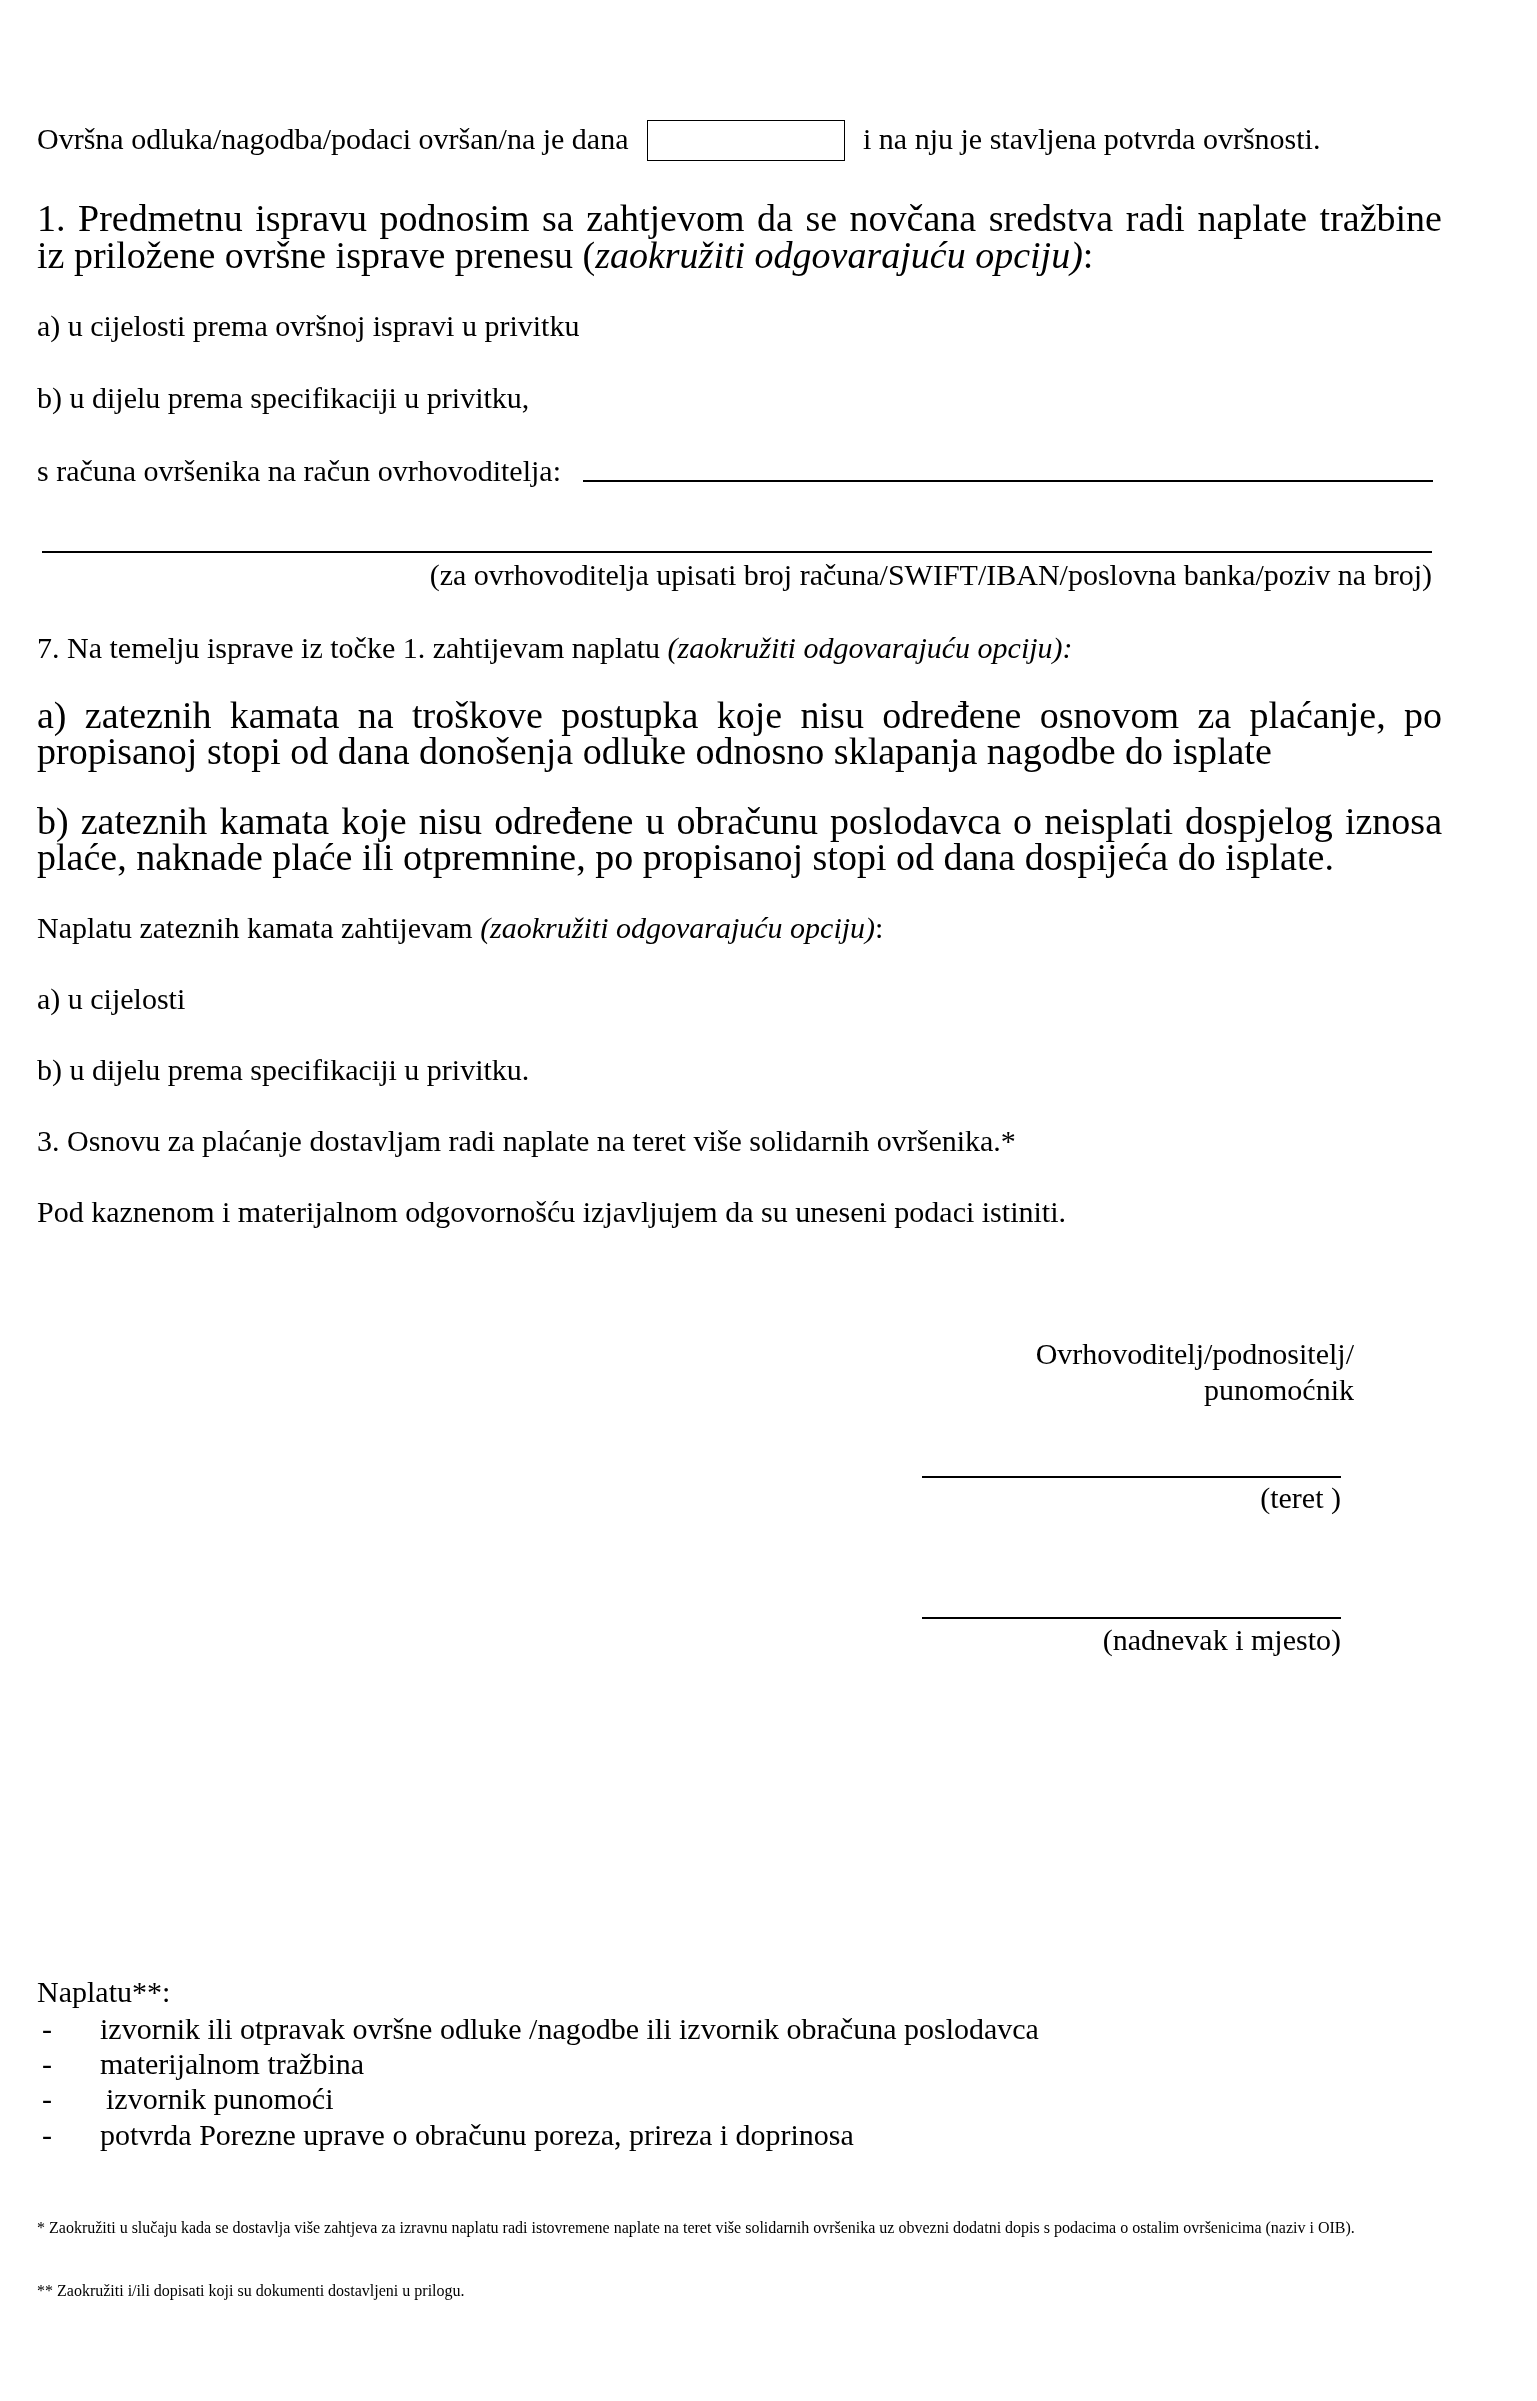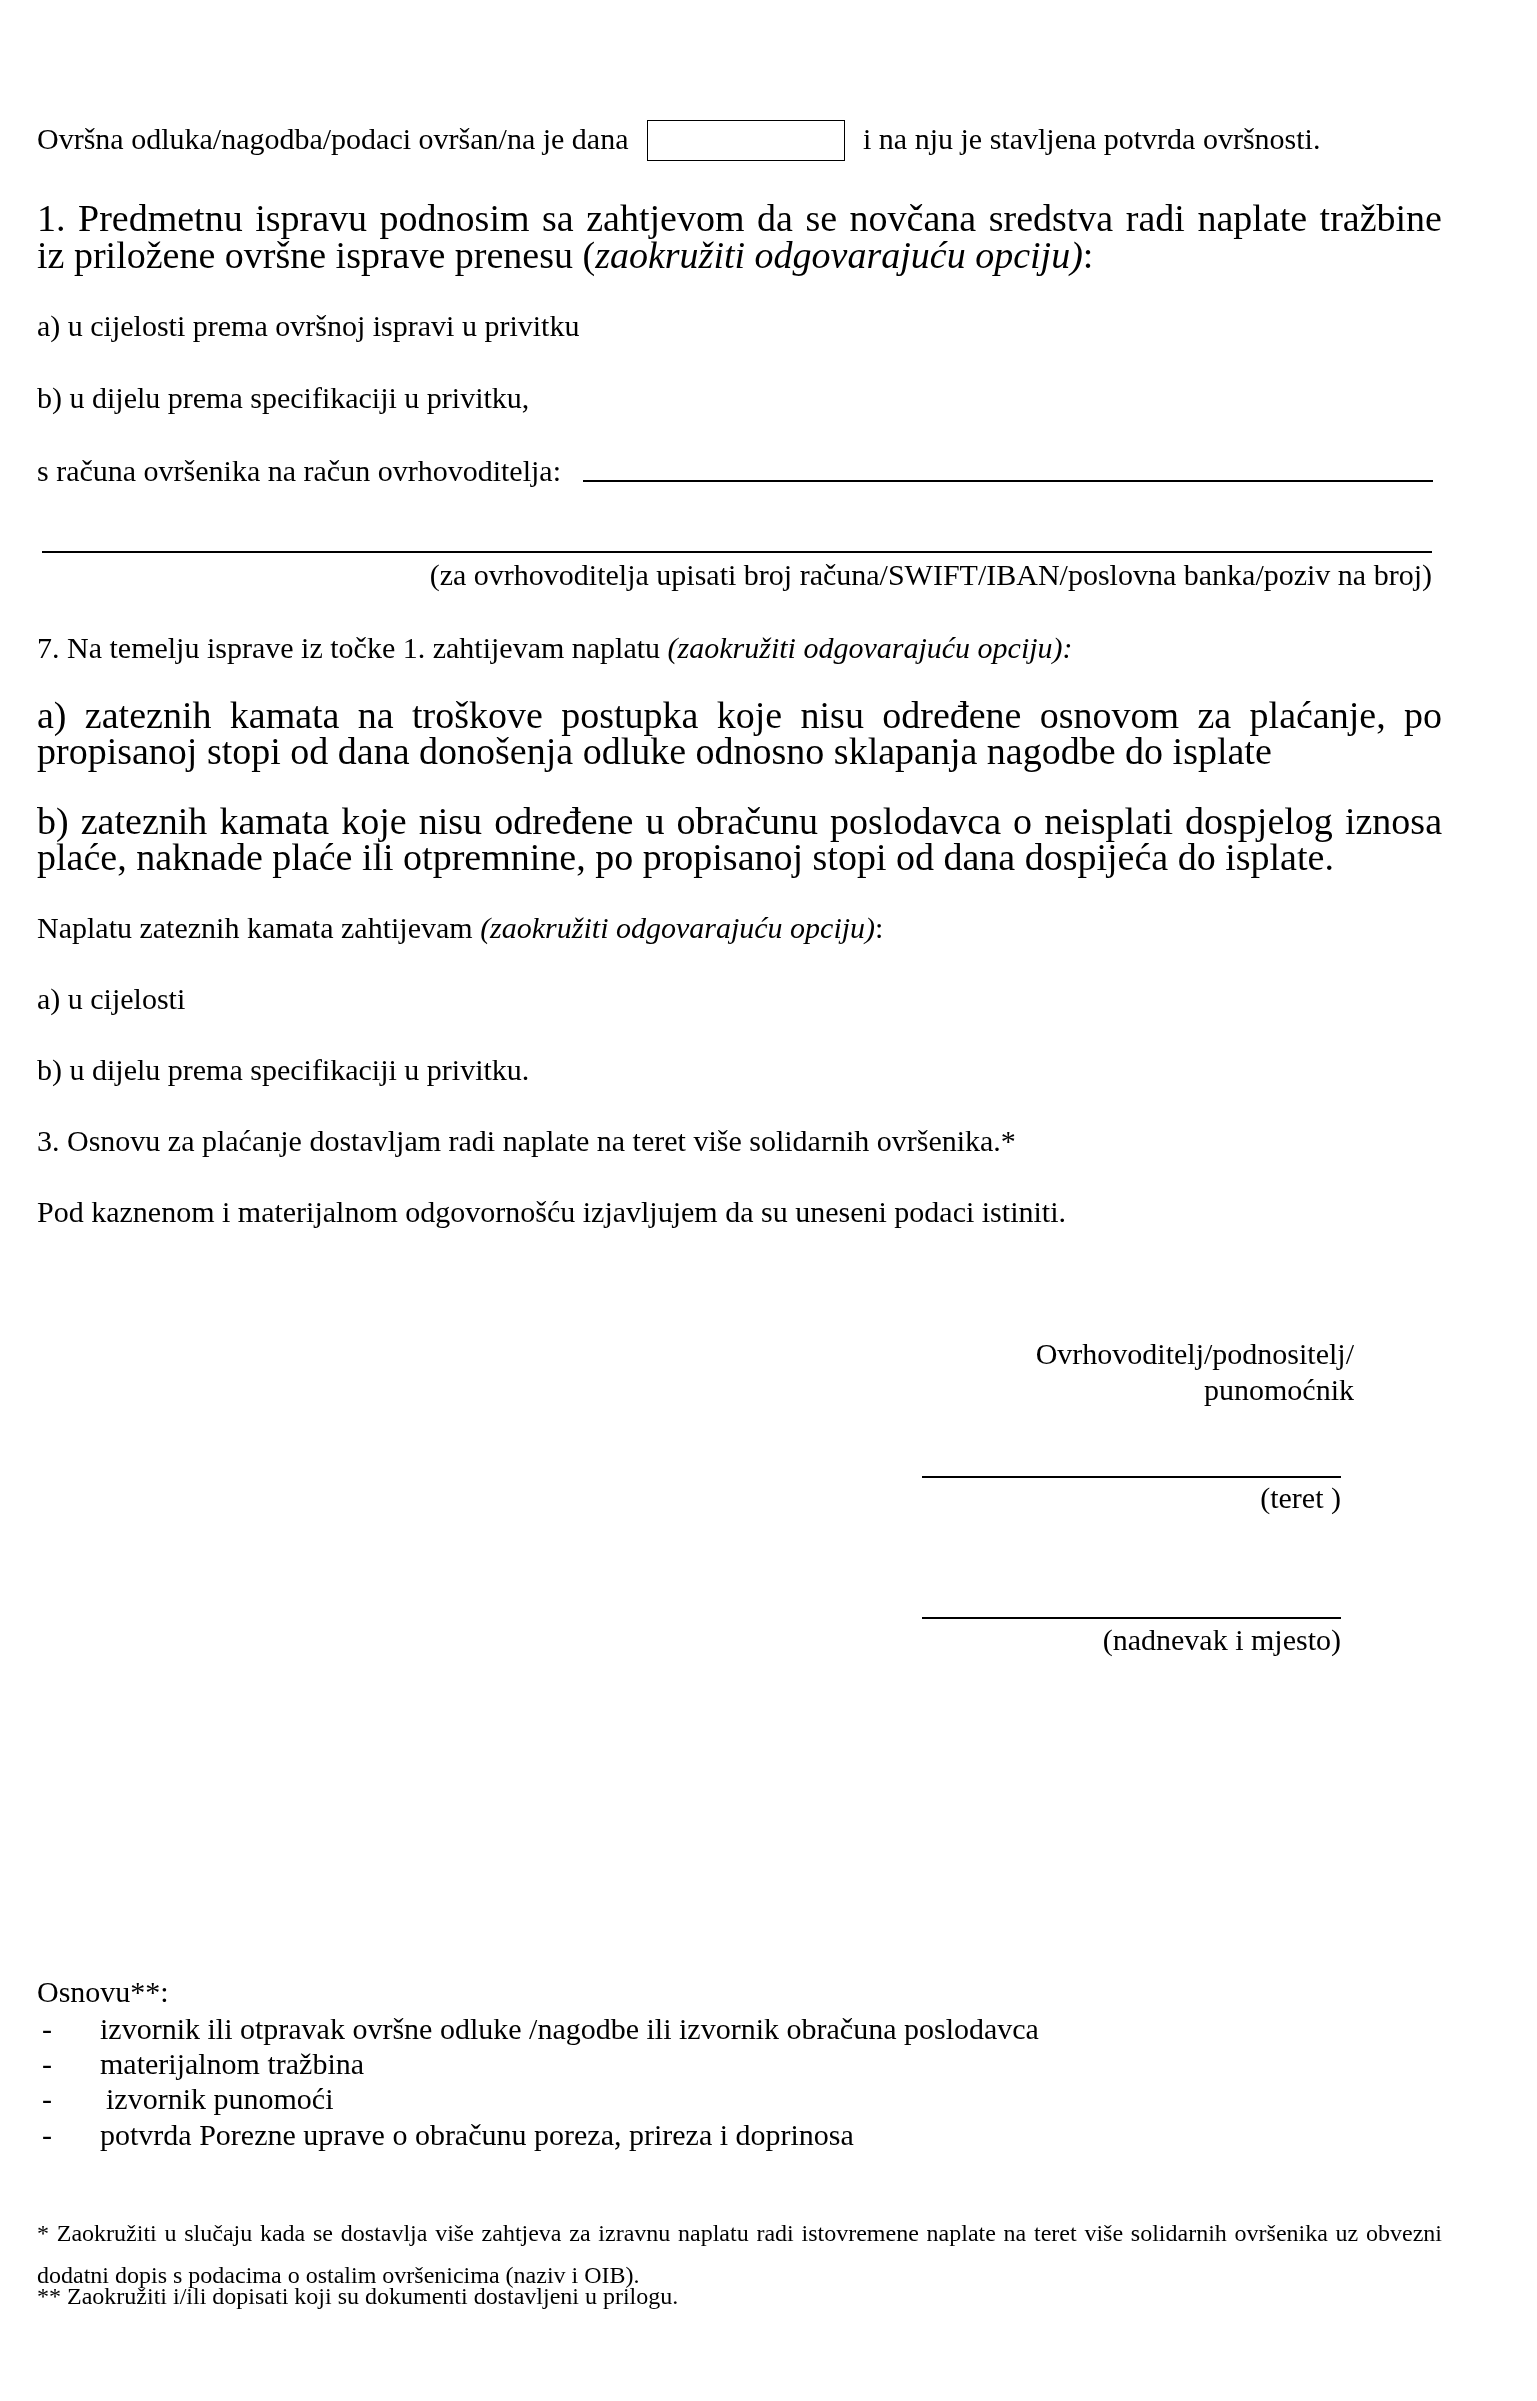--- a/index.html
+++ b/index.html
@@ -9,21 +9,21 @@
   .just { position: absolute; left: 37px; width: 1405px; font-size: 38px; line-height: 36px;
           text-align: justify; text-align-last: left; }
   .it { font-style: italic; }
   .date-box { position: absolute; left: 647px; top: 120px; width: 196px; height: 39px;
               border: 1.5px solid #000; background: #fff; box-sizing: content-box; }
   .rule { position: absolute; height: 2.2px; background: #000; }
   .center { position: absolute; font-size: 30px; line-height: 30px; text-align: right; white-space: nowrap; }
   .sig-line { position: absolute; left: 922px; width: 419px; height: 1.5px; background: #000; }
   .bullet { position: absolute; left: 42px; font-size: 30px; line-height: 30px; }
   .item { position: absolute; left: 100px; font-size: 30px; line-height: 30px; white-space: nowrap; }
-  .foot { position: absolute; left: 37px; width: 1405px; font-size: 24px; line-height: 42px;
+  .foot { position: absolute; left: 37px; width: 1405px; font-size: 16px; line-height: 31px;
           text-align: justify; text-align-last: left; }
 </style>
 </head>
 <body>
 
 <div class="ln" style="top:124px;">Ovršna odluka/nagodba/podaci ovršan/na je dana</div>
 <div class="date-box">
   <span></span>
 </div>
 <div class="ln" style="top:124px; left:863px;">i na nju je stavljena potvrda ovršnosti.</div>
@@ -63,21 +63,21 @@
 <div class="center" style="left:909px; width:445px; top:1375px;">punomoćnik</div>
 
 <div style="position:absolute; left:922px; top:1438px; width:419px; height:39px;"></div>
 <div class="sig-line" style="top:1476px;"></div>
 <div class="center" style="left:922px; width:419px; top:1483px;">(teret )</div>
 
 <div style="position:absolute; left:922px; top:1579px; width:419px; height:39px;"></div>
 <div class="sig-line" style="top:1617px;"></div>
 <div class="center" style="left:922px; width:419px; top:1625px;">(nadnevak i mjesto)</div>
 
-<div class="ln" style="top:1977px;">Osnovu**:</div>
+<div class="ln" style="top:1977px;">Naplatu**:</div>
 
 <div class="bullet" style="top:2014px;">-</div>
 <div class="item" style="top:2014px;">izvornik ili otpravak ovršne odluke /nagodbe ili izvornik obračuna poslodavca</div>
 
 <div class="bullet" style="top:2049px;">-</div>
 <div class="item" style="top:2049px;">materijalnom tražbina</div>
 
 <div class="bullet" style="top:2084px;">-</div>
 <div class="item" style="top:2084px;margin-left:6px;">izvornik punomoći</div>
 

